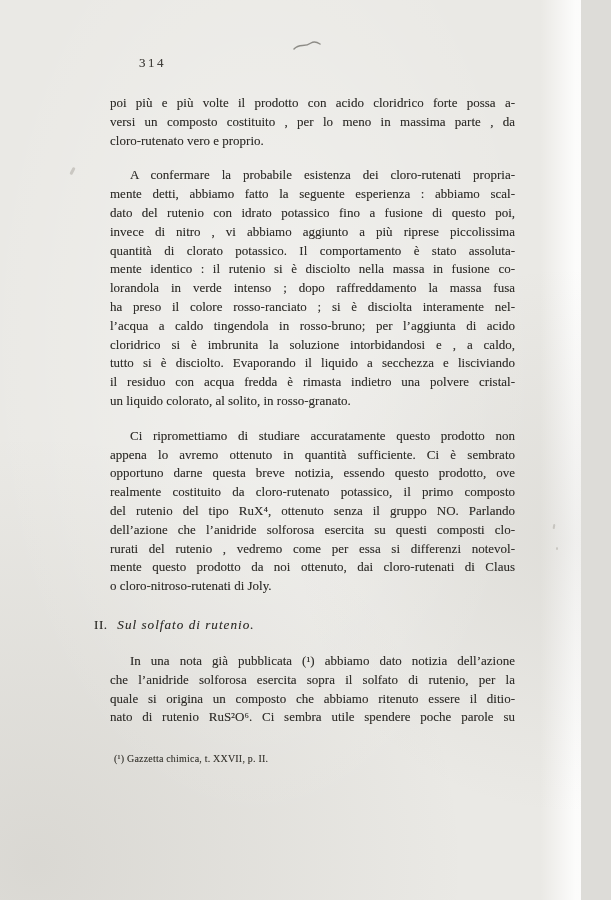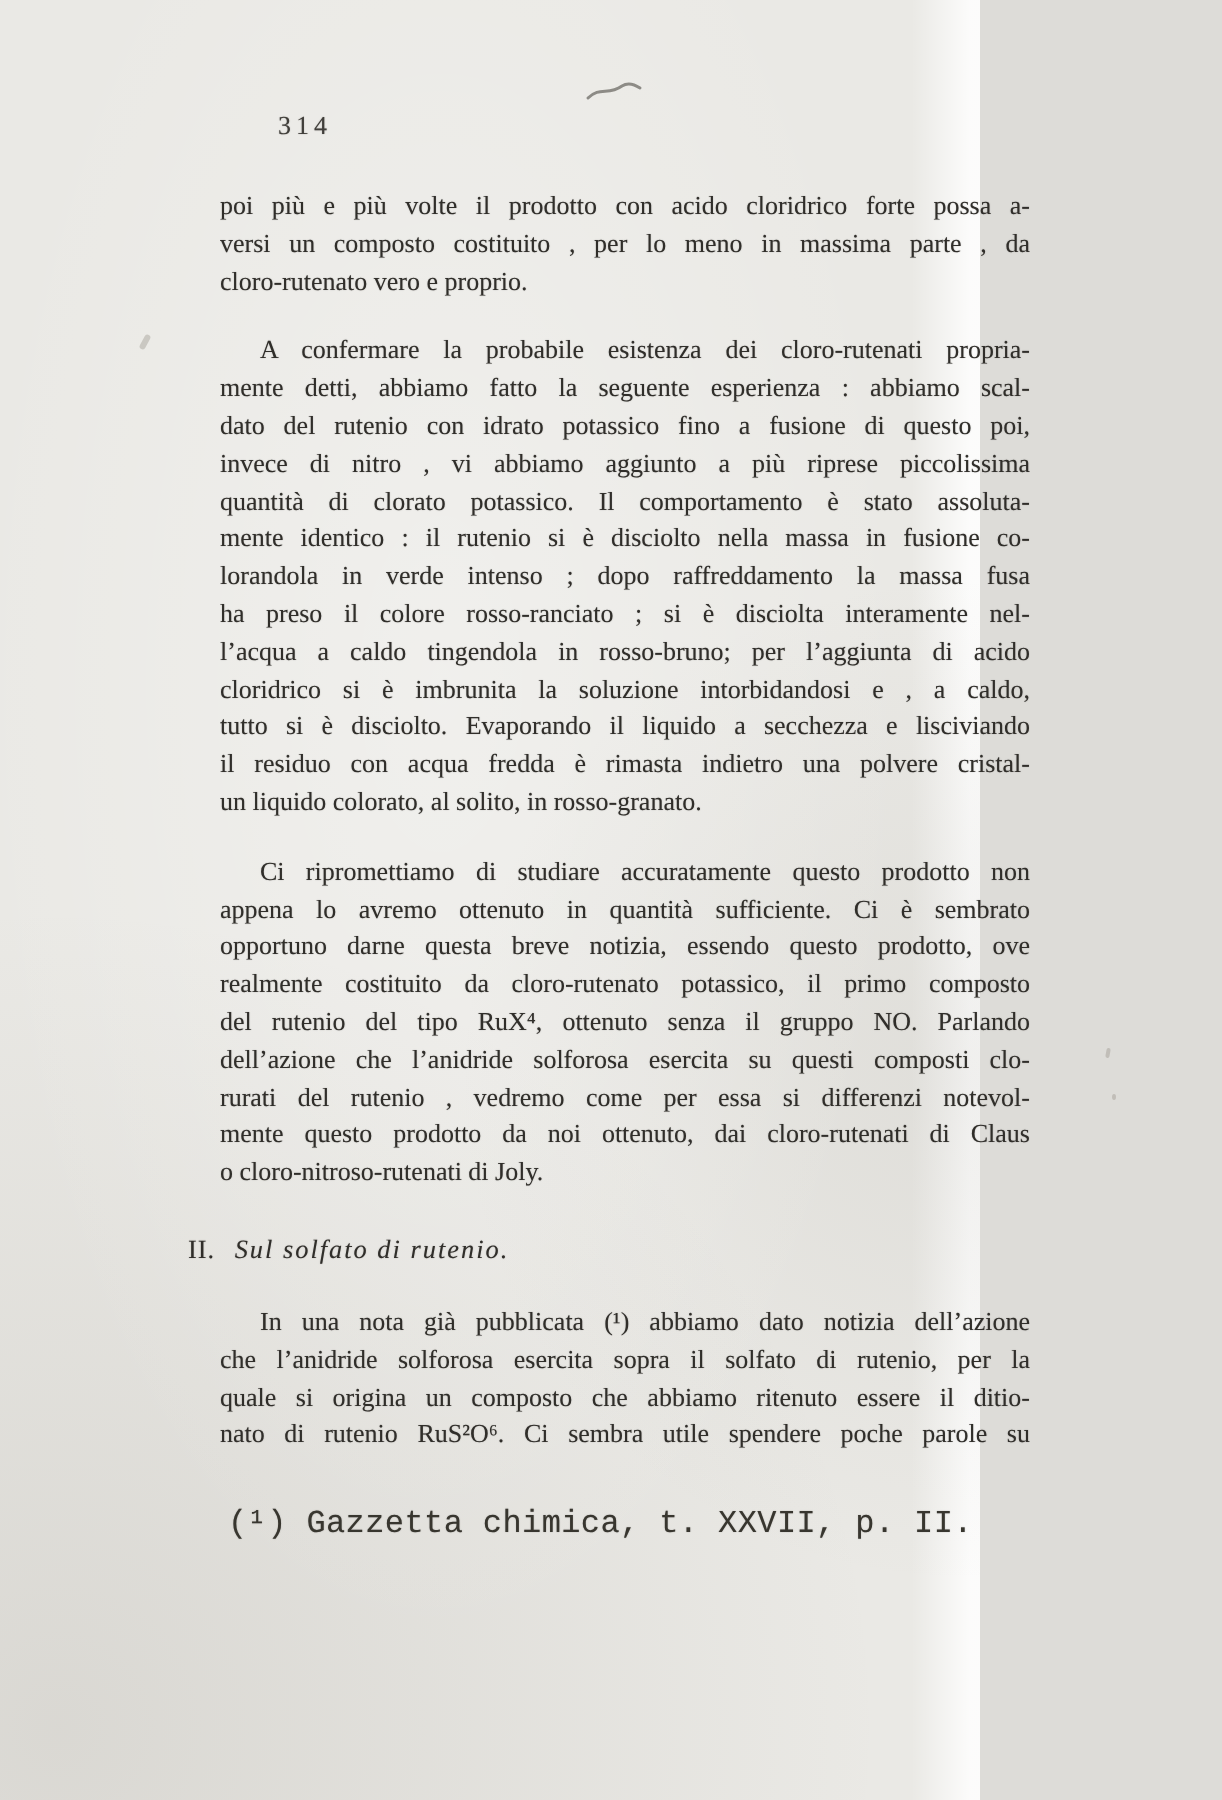--- a/index.html
+++ b/index.html
@@ -8,21 +8,21 @@
   }
   html,body{margin:0;padding:0;}
   body{
     width:611px;height:900px;
     background:#dddcd8;
     font-family:"Liberation Serif", serif;
     overflow:hidden;
   }
   .page{
     position:relative;
-    width:490px;height:900px;
+    width:581px;height:900px;
     background:
       radial-gradient(ellipse at 45% 38%, rgba(255,255,255,0.30), rgba(255,255,255,0) 62%),
       radial-gradient(circle at 6% 96%, rgba(118,112,100,0.14), rgba(118,112,100,0) 42%),
       radial-gradient(circle at 98% 60%, rgba(130,126,116,0.10), rgba(130,126,116,0) 35%),
       linear-gradient(to right, rgba(0,0,0,0) 93%, rgba(255,255,255,0.85) 99%),
       var(--paper);
     color:var(--ink);
   }
   .pagenum{
     position:absolute;left:139px;top:55px;
@@ -53,24 +53,23 @@
     margin:21px 0 19px 0;
     font-size:13.2px;font-weight:normal;
     text-align:left;
     letter-spacing:0.5px;
   }
   .heading .hnum{margin-right:0.45em;}
   .heading .htitle{font-style:italic;letter-spacing:1px;}
   .footnote{
     margin-top:26px;
     padding-left:20px;
-    font-size:16px;
+    font-size:10px;
     letter-spacing:0.2px;
     color:#38362f;
-    font-family:Liberation Mono, monospace;
   }
 </style>
 </head>
 <body>
 
 <div class="page">
 
   <div class="pagenum">314</div>
 
   <svg class="pen-mark" width="34" height="16" viewBox="0 0 34 16">

